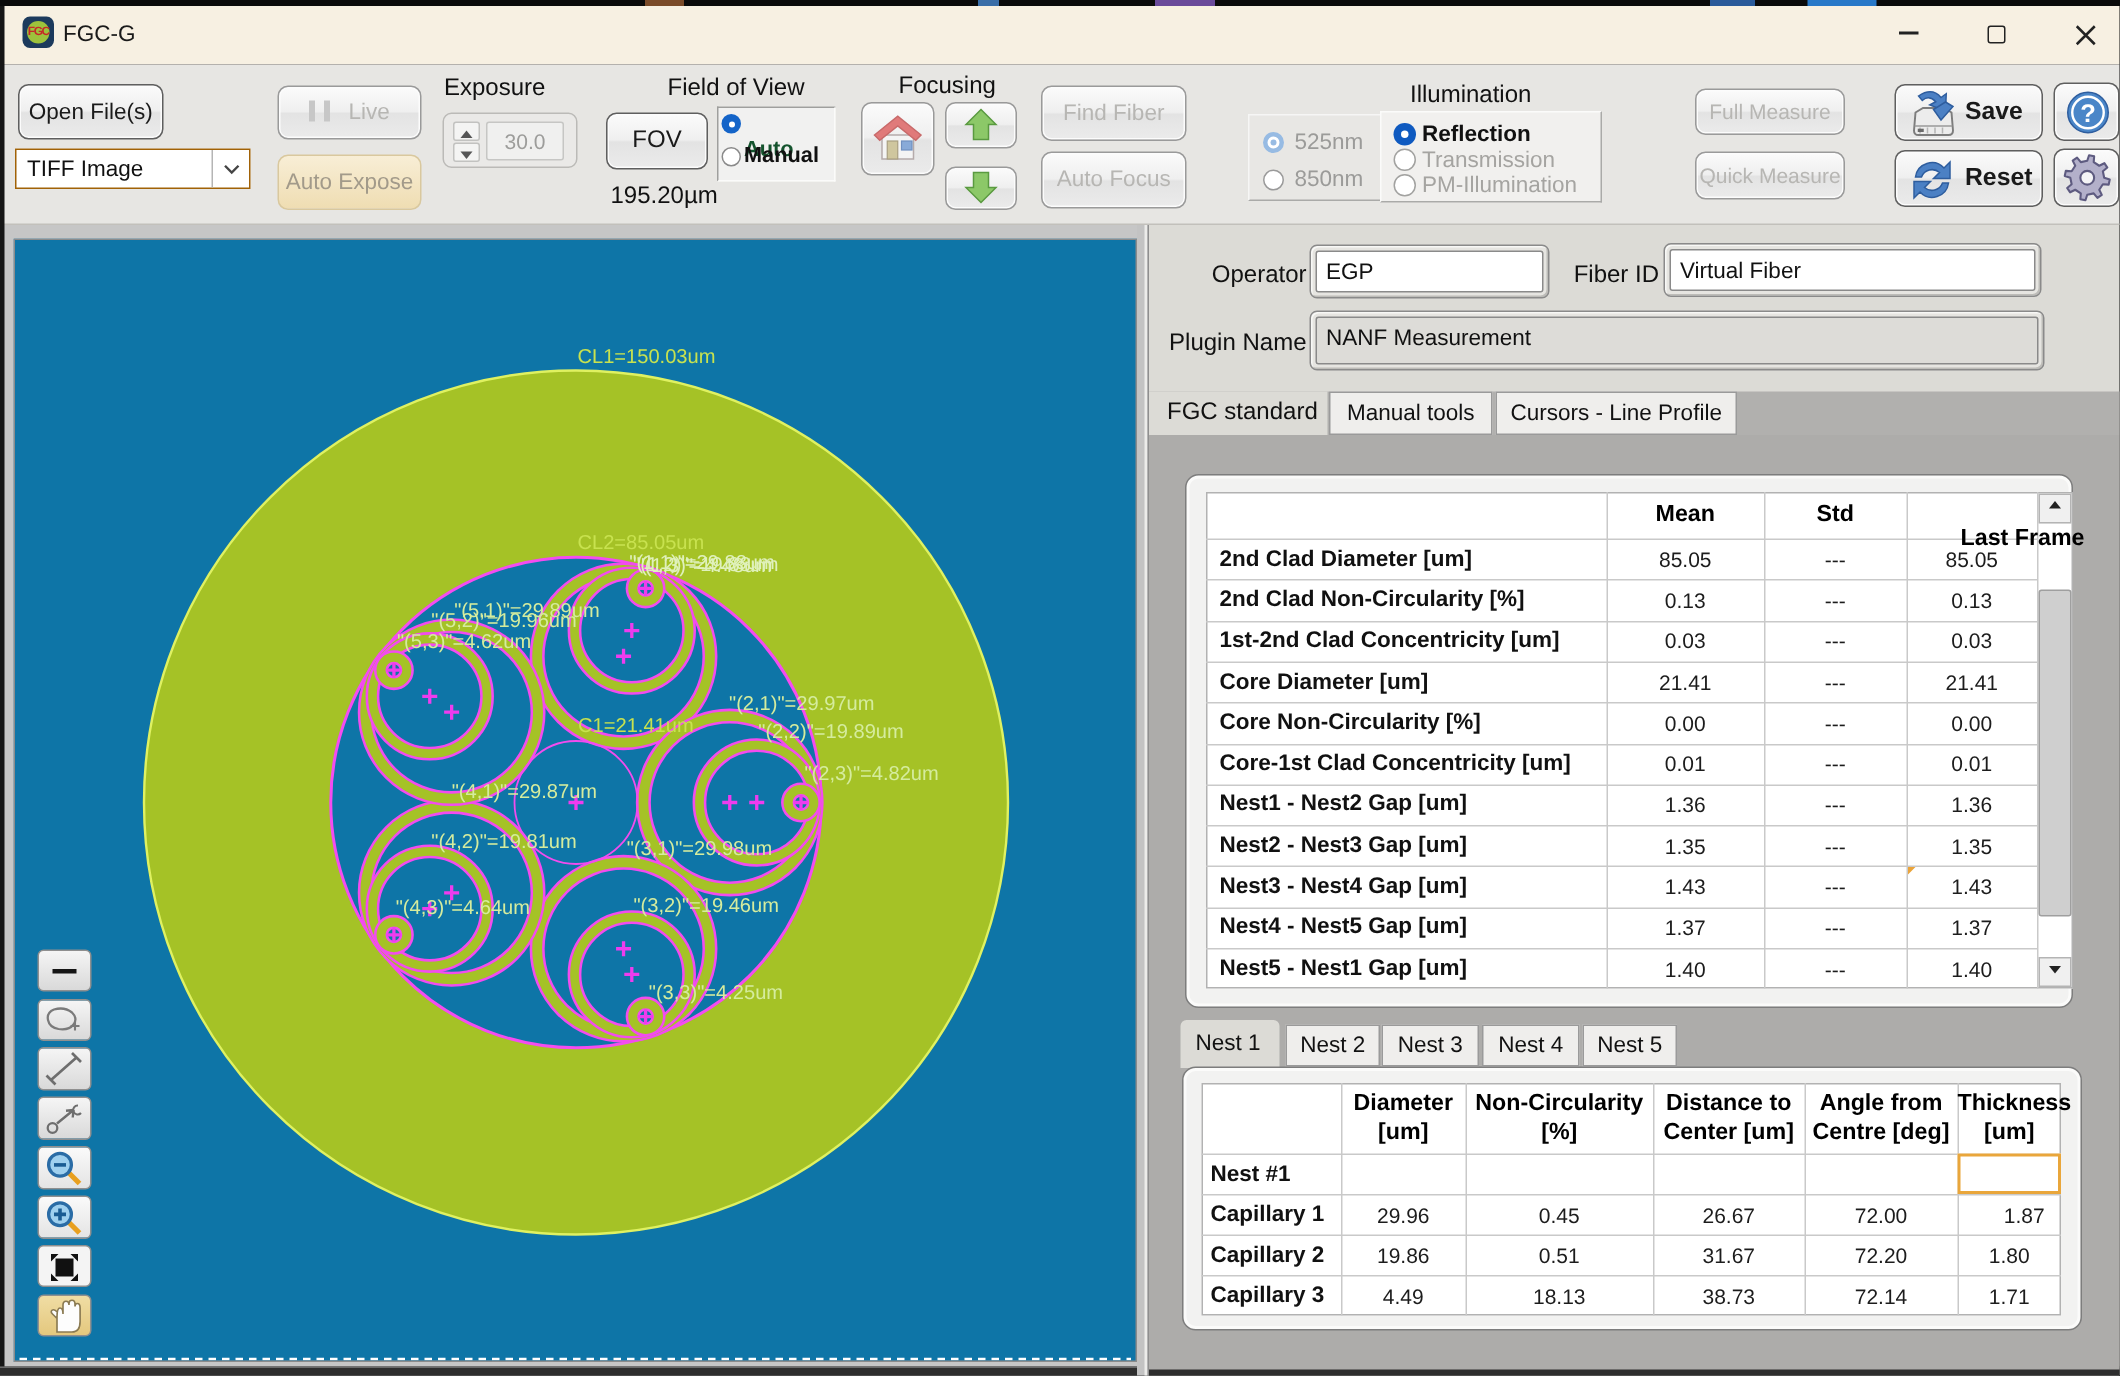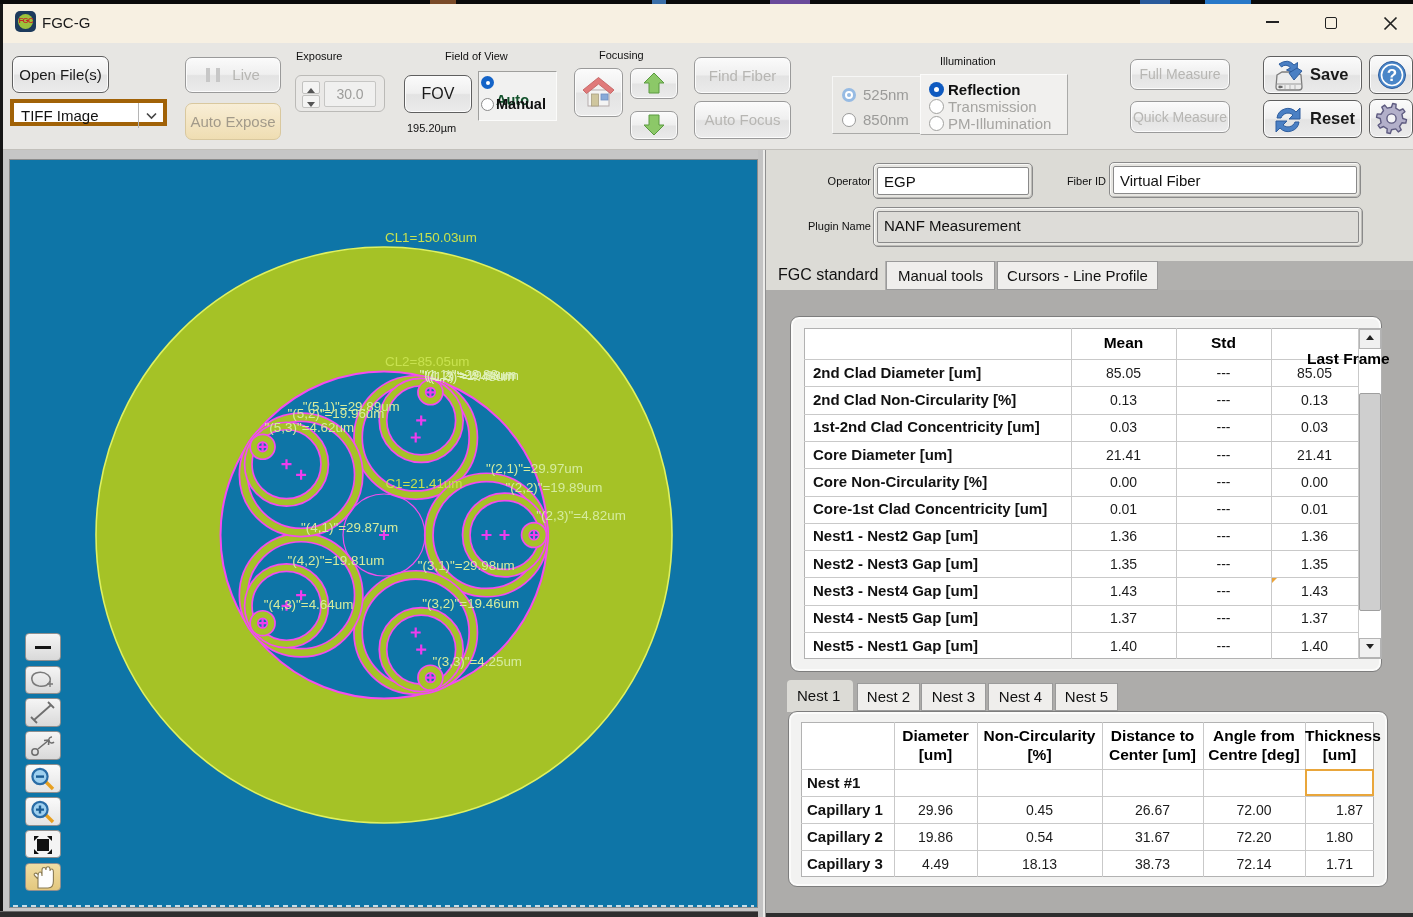--- a/index.html
+++ b/index.html
@@ -7,21 +7,21 @@
 .abs { position:absolute; }
 #titlebar { left:0; top:4px; width:1413px; height:39px; background:#f7f0e2; }
 #toolbar { left:0; top:43px; width:1413px; height:107px; background:#e7e6e3; border-bottom:1px solid #c2c0bb; }
 #leftzone { left:0; top:150px; width:766px; height:767px; background:#c6c6c6; }
 #rightzone { left:766px; top:150px; width:647px; height:767px; background:#dcdbd6; }
 .btn { position:absolute; border:1px solid #9a9a9a; border-radius:7px;
   background:linear-gradient(180deg,#fbfbfb 0%,#efefef 48%,#e3e3e3 52%,#ebebeb 100%);
   box-shadow:inset 0 0 0 1px #fcfcfc; color:#1a1a1a; font-size:15px; text-align:center; }
 .btn.strong { border-color:#5f5f5f; }
 .btn.dis { color:#b7b6b3; }
-.lbl { position:absolute; color:#111; font-size:11px; white-space:nowrap; }
+.lbl { position:absolute; color:#111; font-size:16px; white-space:nowrap; }
 .radio { position:absolute; border-radius:50%; background:#fff; }
 .rdot { position:absolute; border-radius:50%; }
 .field { position:absolute; background:#e6e5e1; border:1px solid #8a8a8a; border-radius:5px; box-shadow:inset 1px 1px 0 #f8f8f6, inset -1px -1px 0 #bdbcb8; }
 .field .in { position:absolute; left:3px; top:3px; right:3px; bottom:3px; background:#fff; border:1px solid #8a8a8a; border-radius:2px; font-size:15px; color:#111; padding:5px 0 0 6px; white-space:nowrap; }
 .panelbox { position:absolute; border:1px solid #7d7d7d; border-radius:9px; background:#f2f2f1; box-shadow:inset 0 0 0 2px #fbfbfa; }
 .tabin { position:absolute; background:#efeeec; border:1px solid #9a9a9a; font-size:15px; color:#111; text-align:center; }
 .cell { position:absolute; font-size:14px; color:#1c1c1c; text-align:center; white-space:nowrap; }
 .rowlbl { position:absolute; font-size:15px; font-weight:bold; color:#111; white-space:nowrap; }
 .hdr { position:absolute; font-size:15.5px; font-weight:bold; color:#000; text-align:center; white-space:nowrap; }
 .gline { position:absolute; background:#c9c9c9; }
@@ -47,21 +47,21 @@
 <div class="abs" style="left:18px;top:14px;width:15px;height:15px;border-radius:50%;background:#9dc23c;"></div>
 <div class="abs" style="left:18px;top:16px;width:15px;height:11px;color:#c62828;font-size:8px;font-weight:bold;text-align:center;letter-spacing:-1px;">FGC</div>
 <div class="abs" style="left:42px;top:14px;font-size:15px;color:#1a1a1a;">FGC-G</div>
 <div class="abs" style="left:1266px;top:21px;width:13px;height:2px;background:#222;"></div>
 <div class="abs" style="left:1325px;top:17px;width:12px;height:12px;border:1.6px solid #222;border-radius:2px;"></div>
 <svg class="abs" style="left:1383px;top:16px;" width="15" height="15">
     <path d="M1.5 1.5 L13.5 13.5 M13.5 1.5 L1.5 13.5" stroke="#222" stroke-width="1.7"></path>
   </svg>
 
 <div class="btn strong" style="left:12px;top:56px;width:97px;height:37px;line-height:35px;">Open File(s)</div>
-<div class="abs" style="left:10px;top:99px;width:157px;height:27px;background:#fff;border:4px solid #a16207;">
+<div class="abs" style="left:10px;top:99px;width:157px;height:27px;background:#fff;border:1px solid #a16207;">
   <div class="abs" style="left:7px;top:4px;font-size:15px;color:#111;">TIFF Image</div>
   <div class="abs" style="right:0;top:0;width:25px;height:25px;border-left:1px solid #b5b5b5;">
     <svg width="25" height="25">
         <path d="M8 10.5 L12.5 15 L17 10.5" fill="none" stroke="#444" stroke-width="1.6"></path>
       </svg>
   </div>
 </div>
 <div class="btn dis" style="left:185px;top:57px;width:96px;height:36px;line-height:34px;">
   <span style="display:inline-block;width:4px;height:14px;background:#c7c7c7;margin-right:2px;vertical-align:-2px;"></span>
   <span style="display:inline-block;width:4px;height:14px;background:#c7c7c7;margin-right:12px;vertical-align:-2px;"></span>Live</div>
@@ -370,21 +370,21 @@
 <div class="hdr" style="left:1305px;top:746px;width:69px;">[um]</div>
 <div class="rowlbl" style="left:807px;top:774px;">Nest #1</div>
 <div class="rowlbl" style="left:807px;top:801px;">Capillary 1</div>
 <div class="cell" style="left:894px;top:802px;width:83px;">29.96</div>
 <div class="cell" style="left:977px;top:802px;width:125px;">0.45</div>
 <div class="cell" style="left:1102px;top:802px;width:101px;">26.67</div>
 <div class="cell" style="left:1203px;top:802px;width:102px;">72.00</div>
 <div class="cell" style="left:1305px;top:802px;width:89px;">1.87</div>
 <div class="rowlbl" style="left:807px;top:828px;">Capillary 2</div>
 <div class="cell" style="left:894px;top:829px;width:83px;">19.86</div>
-<div class="cell" style="left:977px;top:829px;width:125px;">0.54</div>
+<div class="cell" style="left:977px;top:829px;width:125px;">0.51</div>
 <div class="cell" style="left:1102px;top:829px;width:101px;">31.67</div>
 <div class="cell" style="left:1203px;top:829px;width:102px;">72.20</div>
 <div class="cell" style="left:1305px;top:829px;width:69px;">1.80</div>
 <div class="rowlbl" style="left:807px;top:855px;">Capillary 3</div>
 <div class="cell" style="left:894px;top:856px;width:83px;">4.49</div>
 <div class="cell" style="left:977px;top:856px;width:125px;">18.13</div>
 <div class="cell" style="left:1102px;top:856px;width:101px;">38.73</div>
 <div class="cell" style="left:1203px;top:856px;width:102px;">72.14</div>
 <div class="cell" style="left:1305px;top:856px;width:69px;">1.71</div>
 <div class="abs" style="left:1305px;top:769px;width:69px;height:27px;background:#fff;border:2px solid #e9a63b;"></div>

